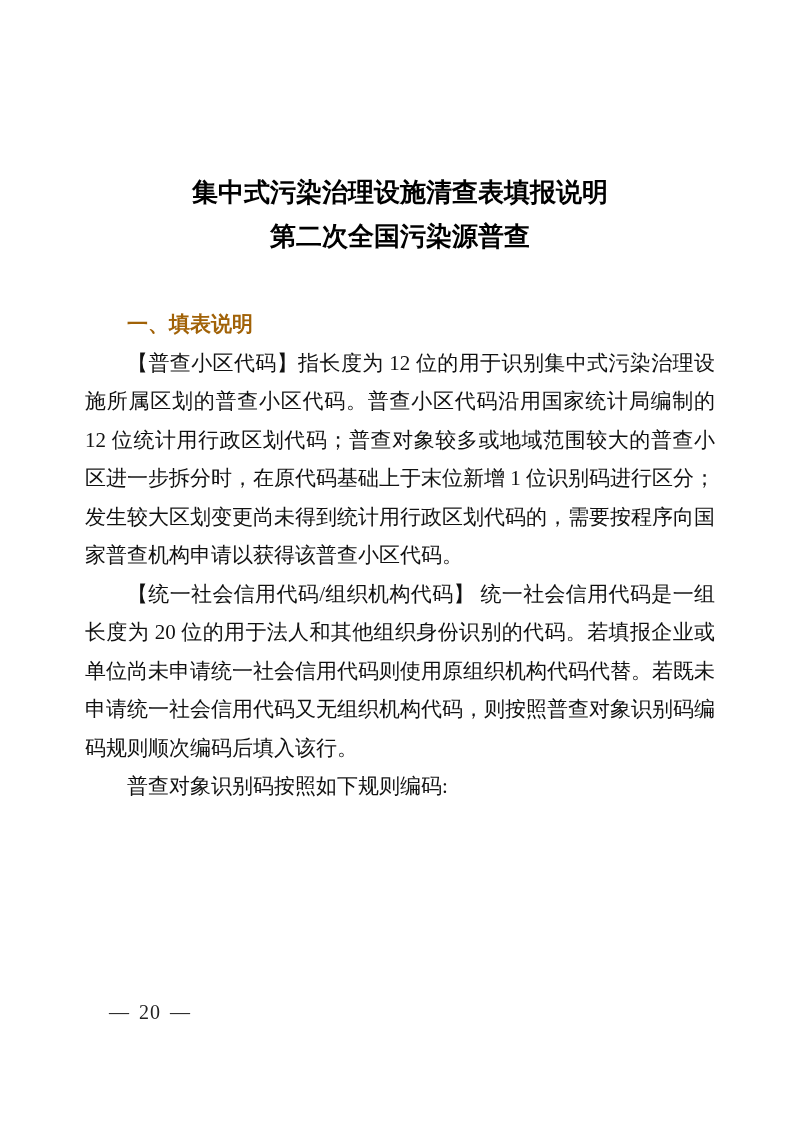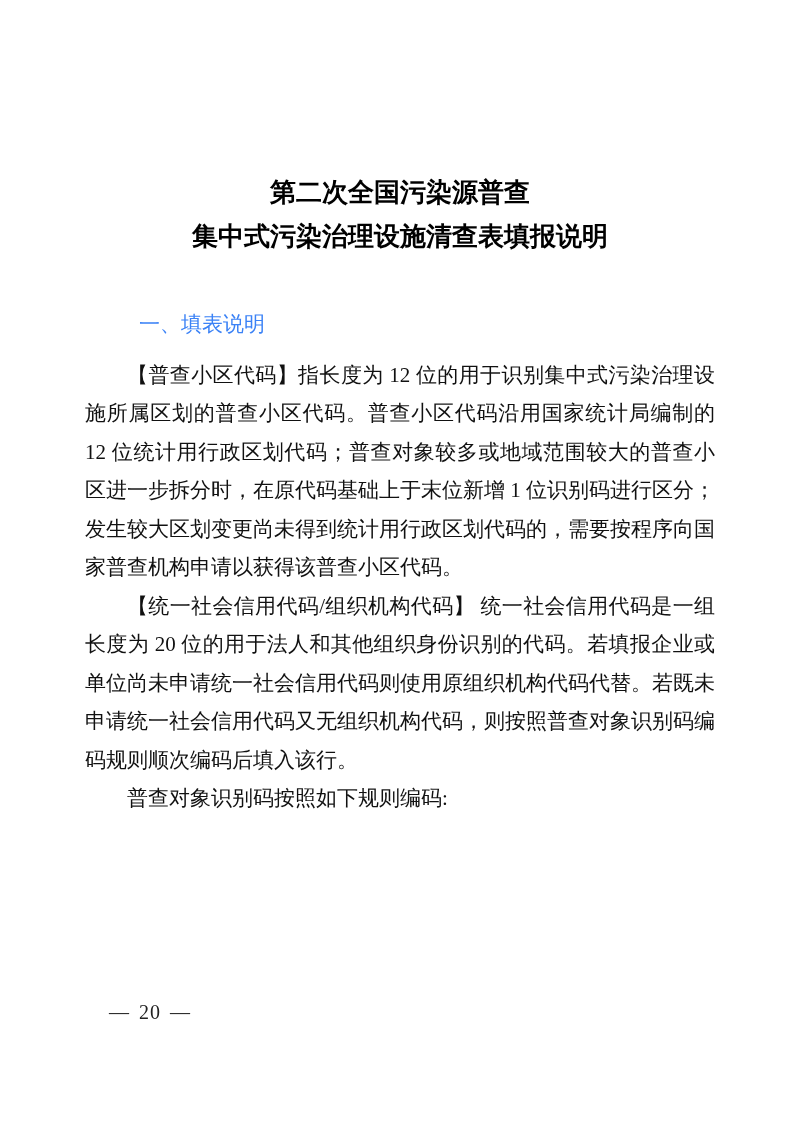--- a/index.html
+++ b/index.html
@@ -25,27 +25,27 @@
     font-family: "Liberation Sans", "DejaVu Sans", sans-serif;
     font-weight: 700;
     font-size: 26px;
     line-height: 44px;
     color: #000000;
   }
   .content {
     padding: 0 85px;
   }
   .sec-heading {
-    margin: 12px;
+    margin: 0;
     font-family: "Liberation Sans", "DejaVu Sans", sans-serif;
-    font-weight: 400;
+    font-weight: 700;
     font-size: 21px;
     line-height: 38.5px;
     text-indent: 2em;
-    color: #3b82f6;
+    color: #a16207;
   }
   .sec-heading.first {
     margin-top: 47px;
   }
   .para {
     margin: 0;
     font-size: 21px;
     line-height: 38.5px;
     text-align: justify;
     text-indent: 2em;
@@ -64,22 +64,22 @@
     display: inline-block;
     margin: 0 9px;
   }
 </style>
 </head>
 <body>
 
 <div class="page">
 
   <div class="title-block">
+    <p class="doc-title-line">集中式污染治理设施清查表填报说明</p>
     <p class="doc-title-line">第二次全国污染源普查</p>
-    <p class="doc-title-line">集中式污染治理设施清查表填报说明</p>
   </div>
 
   <div class="content">
 
     <p class="sec-heading first">一、填表说明</p>
 
 
 
     <p class="para">【普查小区代码】指长度为 12 位的用于识别集中式污染治理设施所属区划的普查小区代码。普查小区代码沿用国家统计局编制的 12 位统计用行政区划代码；普查对象较多或地域范围较大的普查小区进一步拆分时，在原代码基础上于末位新增 1 位识别码进行区分；发生较大区划变更尚未得到统计用行政区划代码的，需要按程序向国家普查机构申请以获得该普查小区代码。</p>
 

